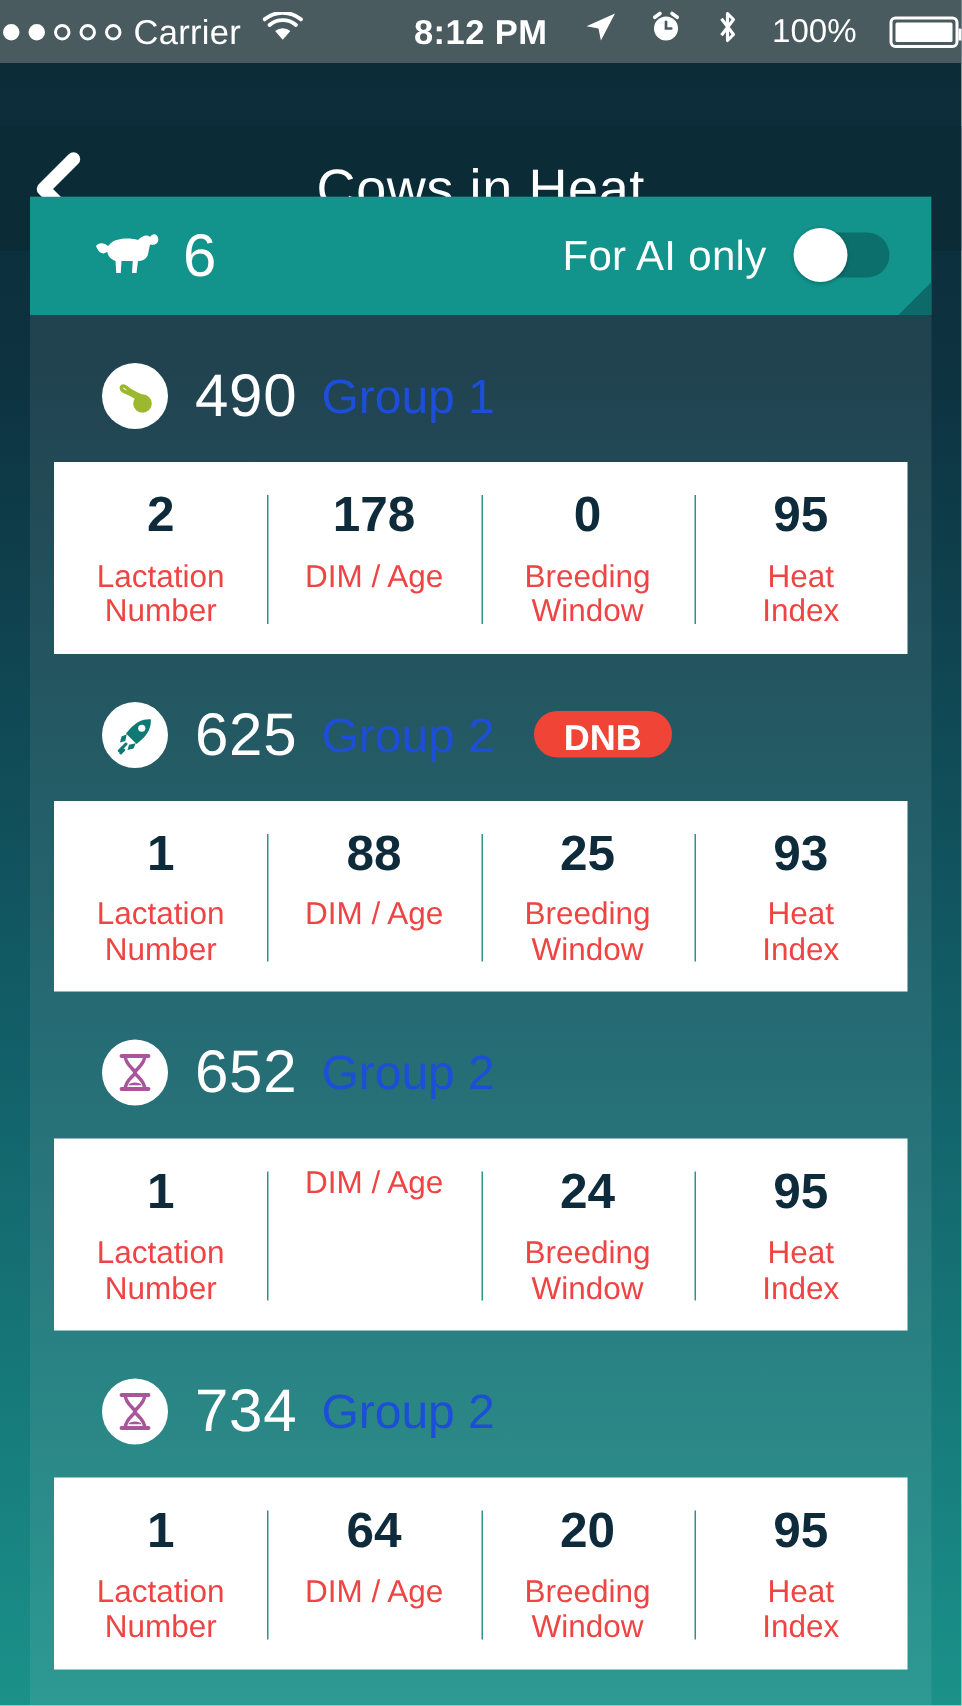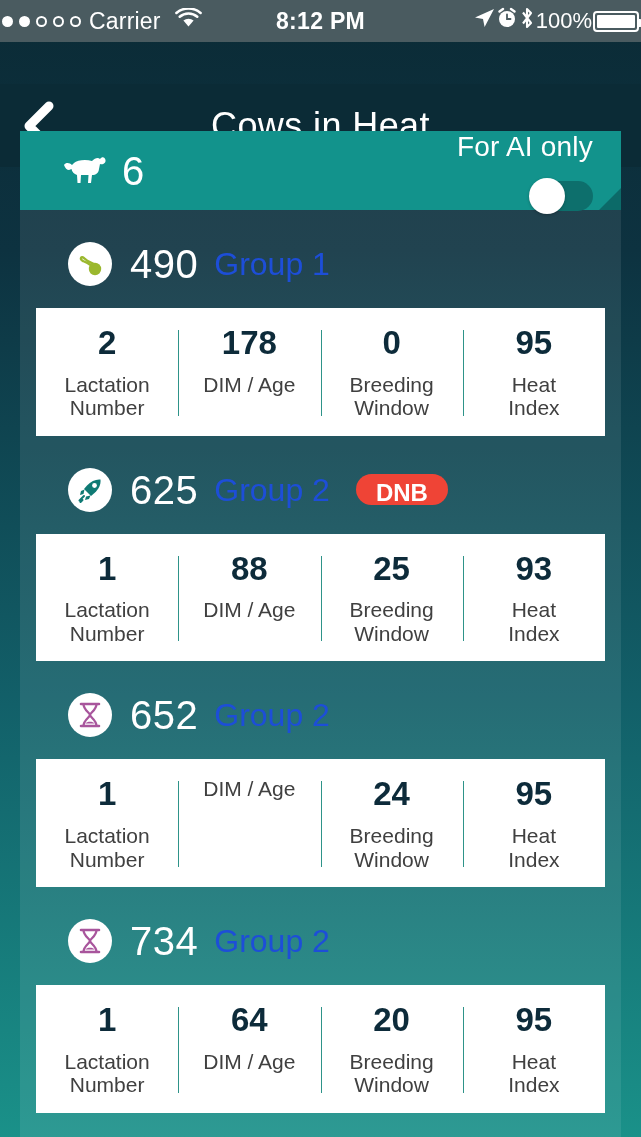--- a/index.html
+++ b/index.html
@@ -29,21 +29,21 @@
   .dot{ width:11px; height:11px; border-radius:50%; border:2px solid #fff; }
   .dot.filled{ background:#fff; }
   .carrier{ font-size:23px; letter-spacing:.2px; }
   .wifi{ margin-left:6px; }
   .sb-center{
     position:absolute; left:0; right:0; text-align:center;
     font-size:23px; font-weight:bold; letter-spacing:.3px;
     pointer-events:none;
   }
   .sb-right{
-    margin-left:auto; display:flex; align-items:center; gap:1px;
+    margin-left:auto; display:flex; align-items:center; gap:22px;
     position:relative; z-index:2;
   }
   .pct{ font-size:22px; }
   .battery{
     width:46px; height:21px; border:2px solid #fff; border-radius:4px;
     position:relative; display:flex; align-items:center; padding:2px;
   }
   .battery::after{
     content:""; position:absolute; right:-5px; top:6px;
     width:3px; height:8px; background:#fff; border-radius:0 2px 2px 0;
@@ -92,21 +92,21 @@
     border-bottom:22px solid #0c6a68;
   }
   .cow-count{
     display:flex; align-items:center; gap:14px;
     color:#fff;
   }
   .cow-icon{ display:block; }
   .count-num{ font-size:40px; font-weight:normal; line-height:1; }
   .ai-wrap{
     margin-left:auto; margin-right:28px;
-    display:flex; align-items:flex-end; gap:18px;flex-direction:column;
+    display:flex; align-items:flex-start; gap:18px;
   }
   .ai-label{ color:#fff; font-size:28px; letter-spacing:.2px; }
   .toggle{
     width:64px; height:30px;
     background:#0d6f6c; border-radius:16px;
     position:relative; cursor:pointer;
   }
   .toggle .knob{
     position:absolute; left:0; top:-3px;
     width:36px; height:36px; border-radius:50%;
@@ -157,21 +157,21 @@
   .stat + .stat::before{
     content:"";
     position:absolute; left:0; top:4px; bottom:4px;
     width:1px; background:#2e9389;
   }
   .stat-val{
     color:#0d2b3a; font-size:33px; font-weight:bold;
     line-height:1.05; margin-bottom:12px;
   }
   .stat-lbl{
-    color:#404040; font-size:21px; line-height:1.12;
+    color:#ef4444; font-size:21px; line-height:1.12;
     white-space:pre-line;
   }
 </style>
 </head>
 <body>
 
 <div class="statusbar">
   <div class="sb-left">
     <span class="dots">
       <span class="dot filled"></span>

